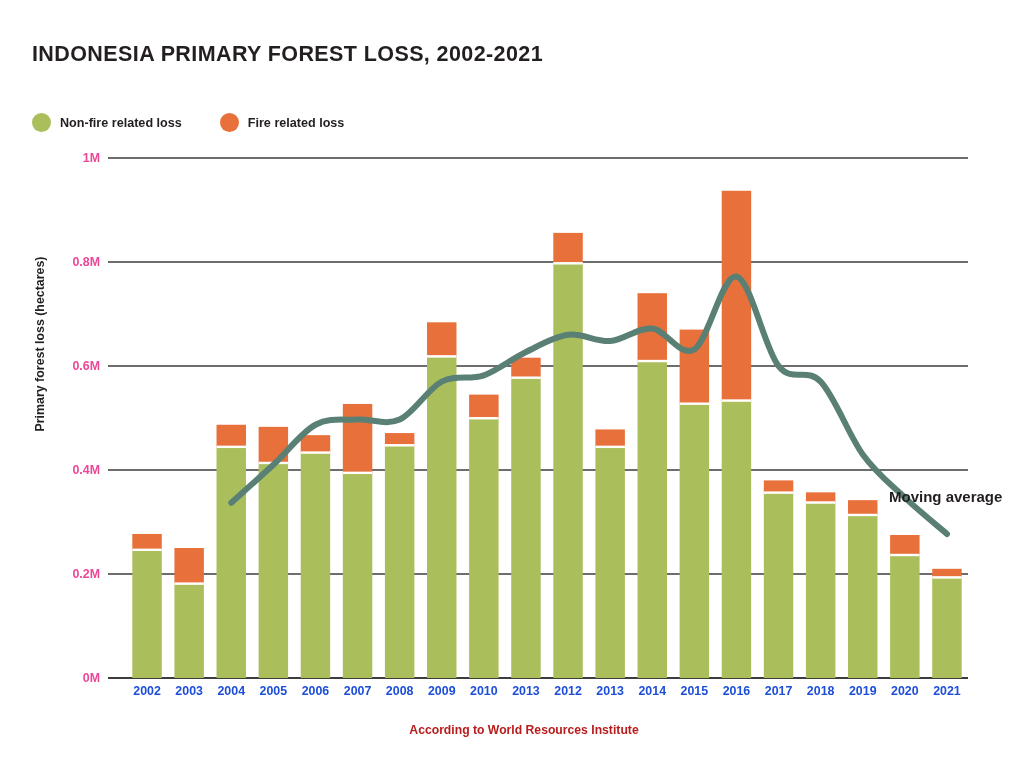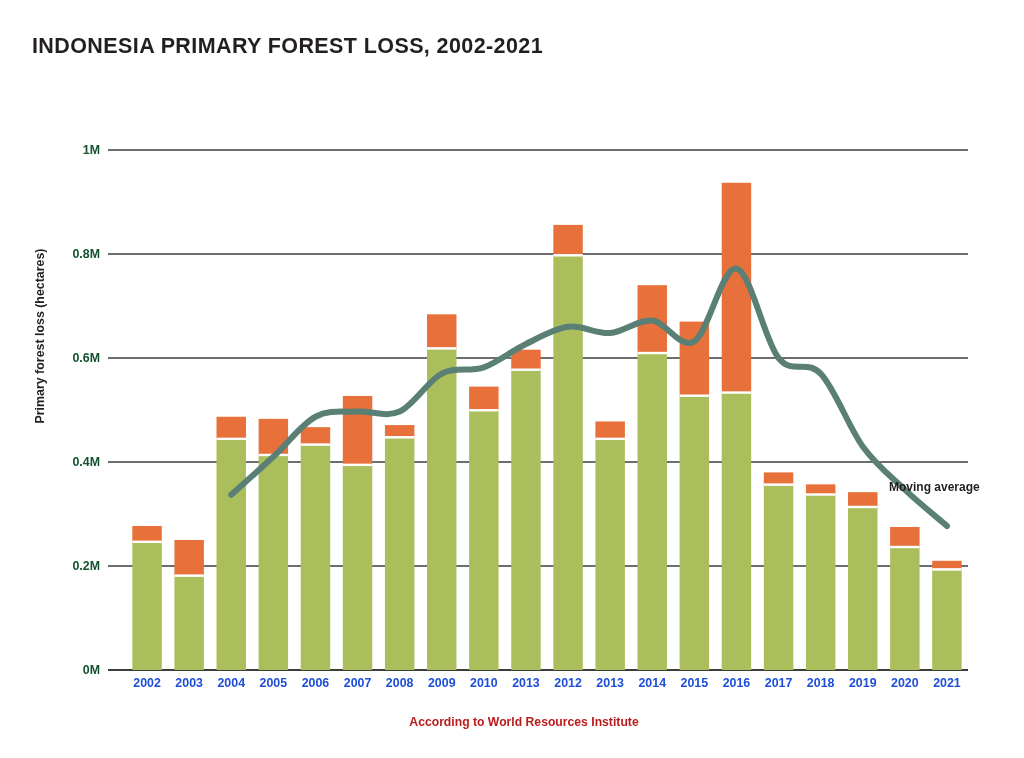--- a/index.html
+++ b/index.html
@@ -11,21 +11,21 @@
     width: 1024px;
     height: 758px;
     font-family: "Liberation Sans", sans-serif;
     color: #231f20;
     position: relative;
     overflow: hidden;
   }
 
   #chart-root {
     position: absolute;
-    left: 0; top: 4px;
+    left: 0; top: 12px;
     width: 1024px;
     height: 628px;
   }
 
   .chart-title {
     position: absolute;
     left: 32px;
     top: 30px;
     font-size: 21.5px;
     font-weight: bold;
@@ -84,21 +84,21 @@
     white-space: nowrap;
   }
 
   .y-tick-label {
     position: absolute;
     right: 0;
     width: 60px;
     text-align: right;
     font-size: 12.4px;
     font-weight: bold;
-    color: #14532d;
+    color: #ec4899;
     transform: translateY(-50%);
   }
 
   .x-tick-label {
     position: absolute;
     top: 672px;
     text-align: center;
     font-size: 12.4px;
     font-weight: bold;
     color: #1d4ed8;
@@ -115,33 +115,43 @@
     font-size: 12.2px;
     font-weight: bold;
     color: #b91c1c;
     margin-left: 12px;
   }
 
   .ma-annotation {
     position: absolute;
     left: 889px;
     top: 476px;
-    font-size: 12px;
+    font-size: 15px;
     font-weight: bold;
     color: #231f20;
     white-space: nowrap;
   }
 </style>
 </head>
 <body>
 
 <div id="chart-root">
 
   <div class="chart-title">INDONESIA PRIMARY FOREST LOSS, 2002-2021</div>
 
+  <div class="legend">
+    <div class="legend-item">
+      <span class="legend-swatch" style="background:#aabf5c"></span>
+      <span class="legend-label">Non-fire related loss</span>
+    </div>
+    <div class="legend-item">
+      <span class="legend-swatch" style="background:#e8703a"></span>
+      <span class="legend-label">Fire related loss</span>
+    </div>
+  </div>
 
   <div class="y-axis-title">Primary forest loss (hectares)</div>
 
   <div id="y-labels">
       <div class="y-tick-label" style="top: 666px; left: 40px;">0M</div>
       <div class="y-tick-label" style="top: 562px; left: 40px;">0.2M</div>
       <div class="y-tick-label" style="top: 458px; left: 40px;">0.4M</div>
       <div class="y-tick-label" style="top: 354px; left: 40px;">0.6M</div>
       <div class="y-tick-label" style="top: 250px; left: 40px;">0.8M</div>
       <div class="y-tick-label" style="top: 146px; left: 40px;">1M</div>

